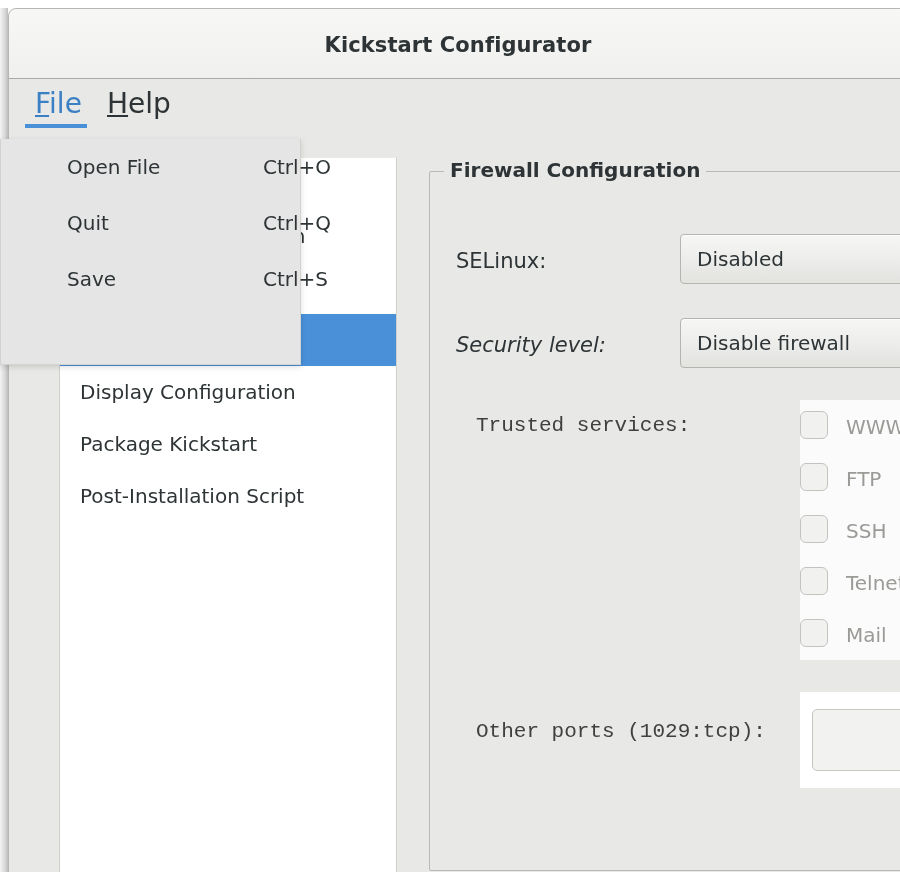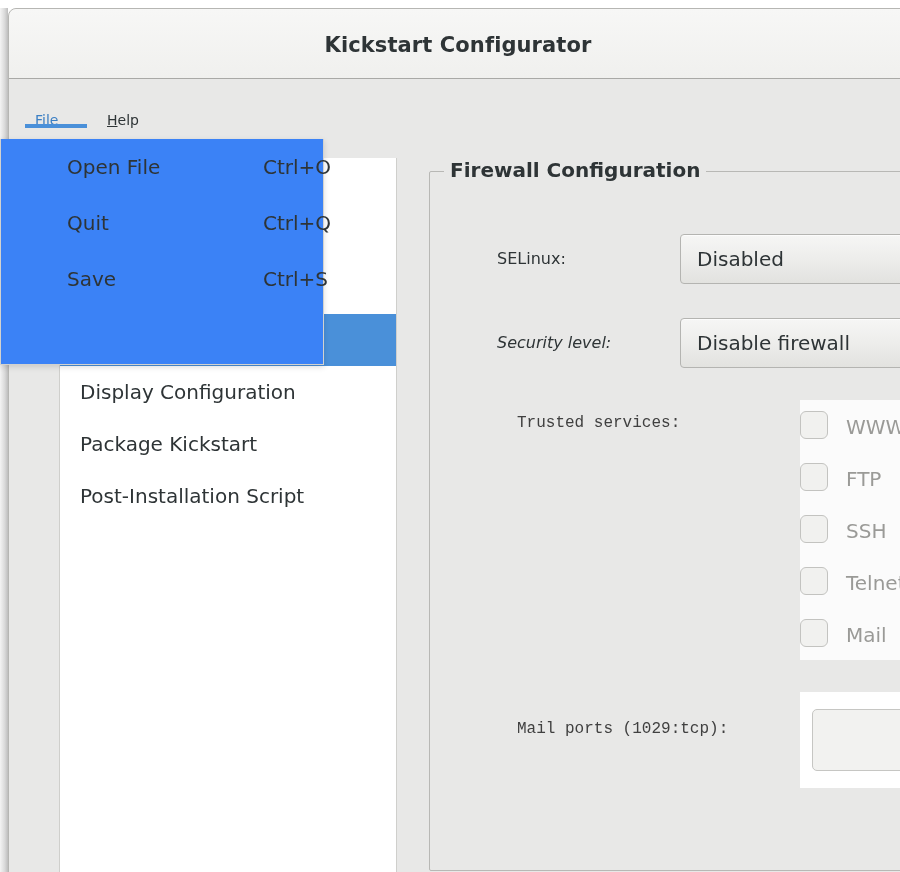--- a/index.html
+++ b/index.html
@@ -87,23 +87,23 @@
     width: 898px;
     height: 48px;
     background: #e8e8e7;
     box-sizing: border-box;
   }
   .menu-item {
     position: absolute;
     top: 0;
     height: 53px;
     line-height: 48px;
-    font-size: 14px;
-    color: #2e3436;
-    padding: 16px 10px;
+    font-size: 28px;
+    color: #2e3436;
+    padding: 0 10px;
     box-sizing: border-box;
     cursor: default;
   }
   .menu-item .mnemonic {
     text-decoration: underline;
   }
   .menu-item.active {
     color: #3b7fc4;
   }
   .menu-item.active .mnemonic {
@@ -205,24 +205,23 @@
     padding: 0 6px;
     background: #e8e8e7;
     font-size: 20px;
     font-weight: bold;
     color: #2e3436;
     white-space: nowrap;
   }
 
   .field-label {
     position: absolute;
-    font-size: 16px;
-    color: #2e3436;
-    white-space: nowrap;
-    margin-left: 41px;
+    font-size: 21px;
+    color: #2e3436;
+    white-space: nowrap;
   }
   .field-label.disabled {
     color: #404040;
     font-family: Liberation Mono, monospace;
   }
 
   .combo {
     position: absolute;
     height: 50px;
     background: linear-gradient(to bottom, #f6f6f5 0%, #ededeb 50%, #e2e2df 100%);
@@ -282,23 +281,23 @@
     position: absolute;
     background: #ffffff;
     box-sizing: border-box;
   }
 
   
   .popup {
     position: absolute;
     left: 0px;
     top: 139px;
-    width: 324px;
+    width: 301px;
     height: 226px;
-    background: #3b82f6;
+    background: #e5e5e5;
     border: 1px solid #d2d2cf;
     border-top: none;
     box-sizing: border-box;
     box-shadow: 0 2px 6px rgba(0,0,0,0.14);
     z-index: 50;
   }
   .popup-item {
     position: relative;
     height: 56px;
     line-height: 56px;
@@ -383,21 +382,21 @@
               <span class="checkbox"></span><span class="service-label">SSH</span>
             </div>
             <div class="service-row">
               <span class="checkbox"></span><span class="service-label">Telnet</span>
             </div>
             <div class="service-row">
               <span class="checkbox"></span><span class="service-label">Mail</span>
             </div>
           </div>
 
-          <div class="field-label disabled" style="left:46px; top:548px;">Mail ports (1029:tcp):</div>
+          <div class="field-label disabled" style="left:46px; top:548px;">Other ports (1029:tcp):</div>
 
           <div class="textentry-wrap" style="left:370px; top:520px; width:220px; height:96px;">
             <div class="textentry" style="left:12px; top:17px; width:200px;"></div>
           </div>
 
         </div>
       </div>
 
     </div>
   </div>

